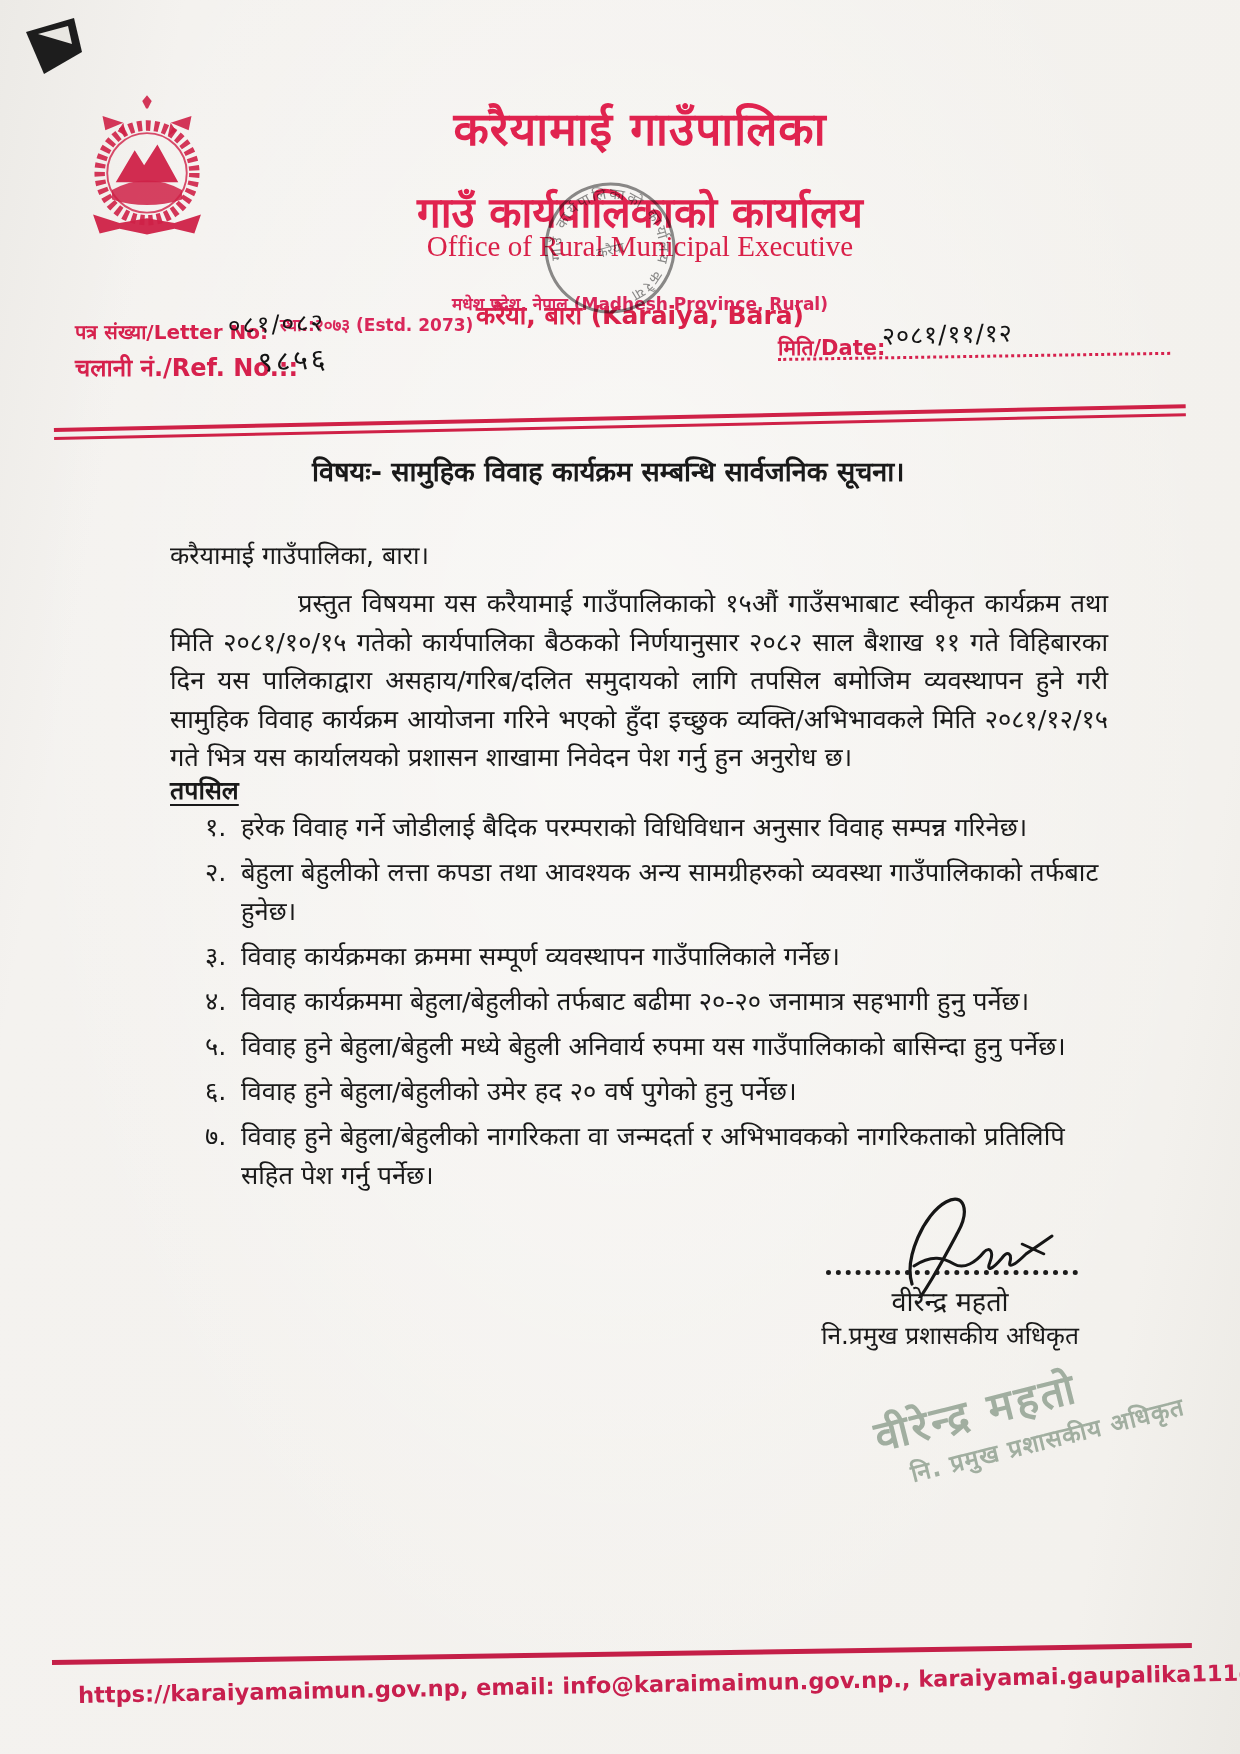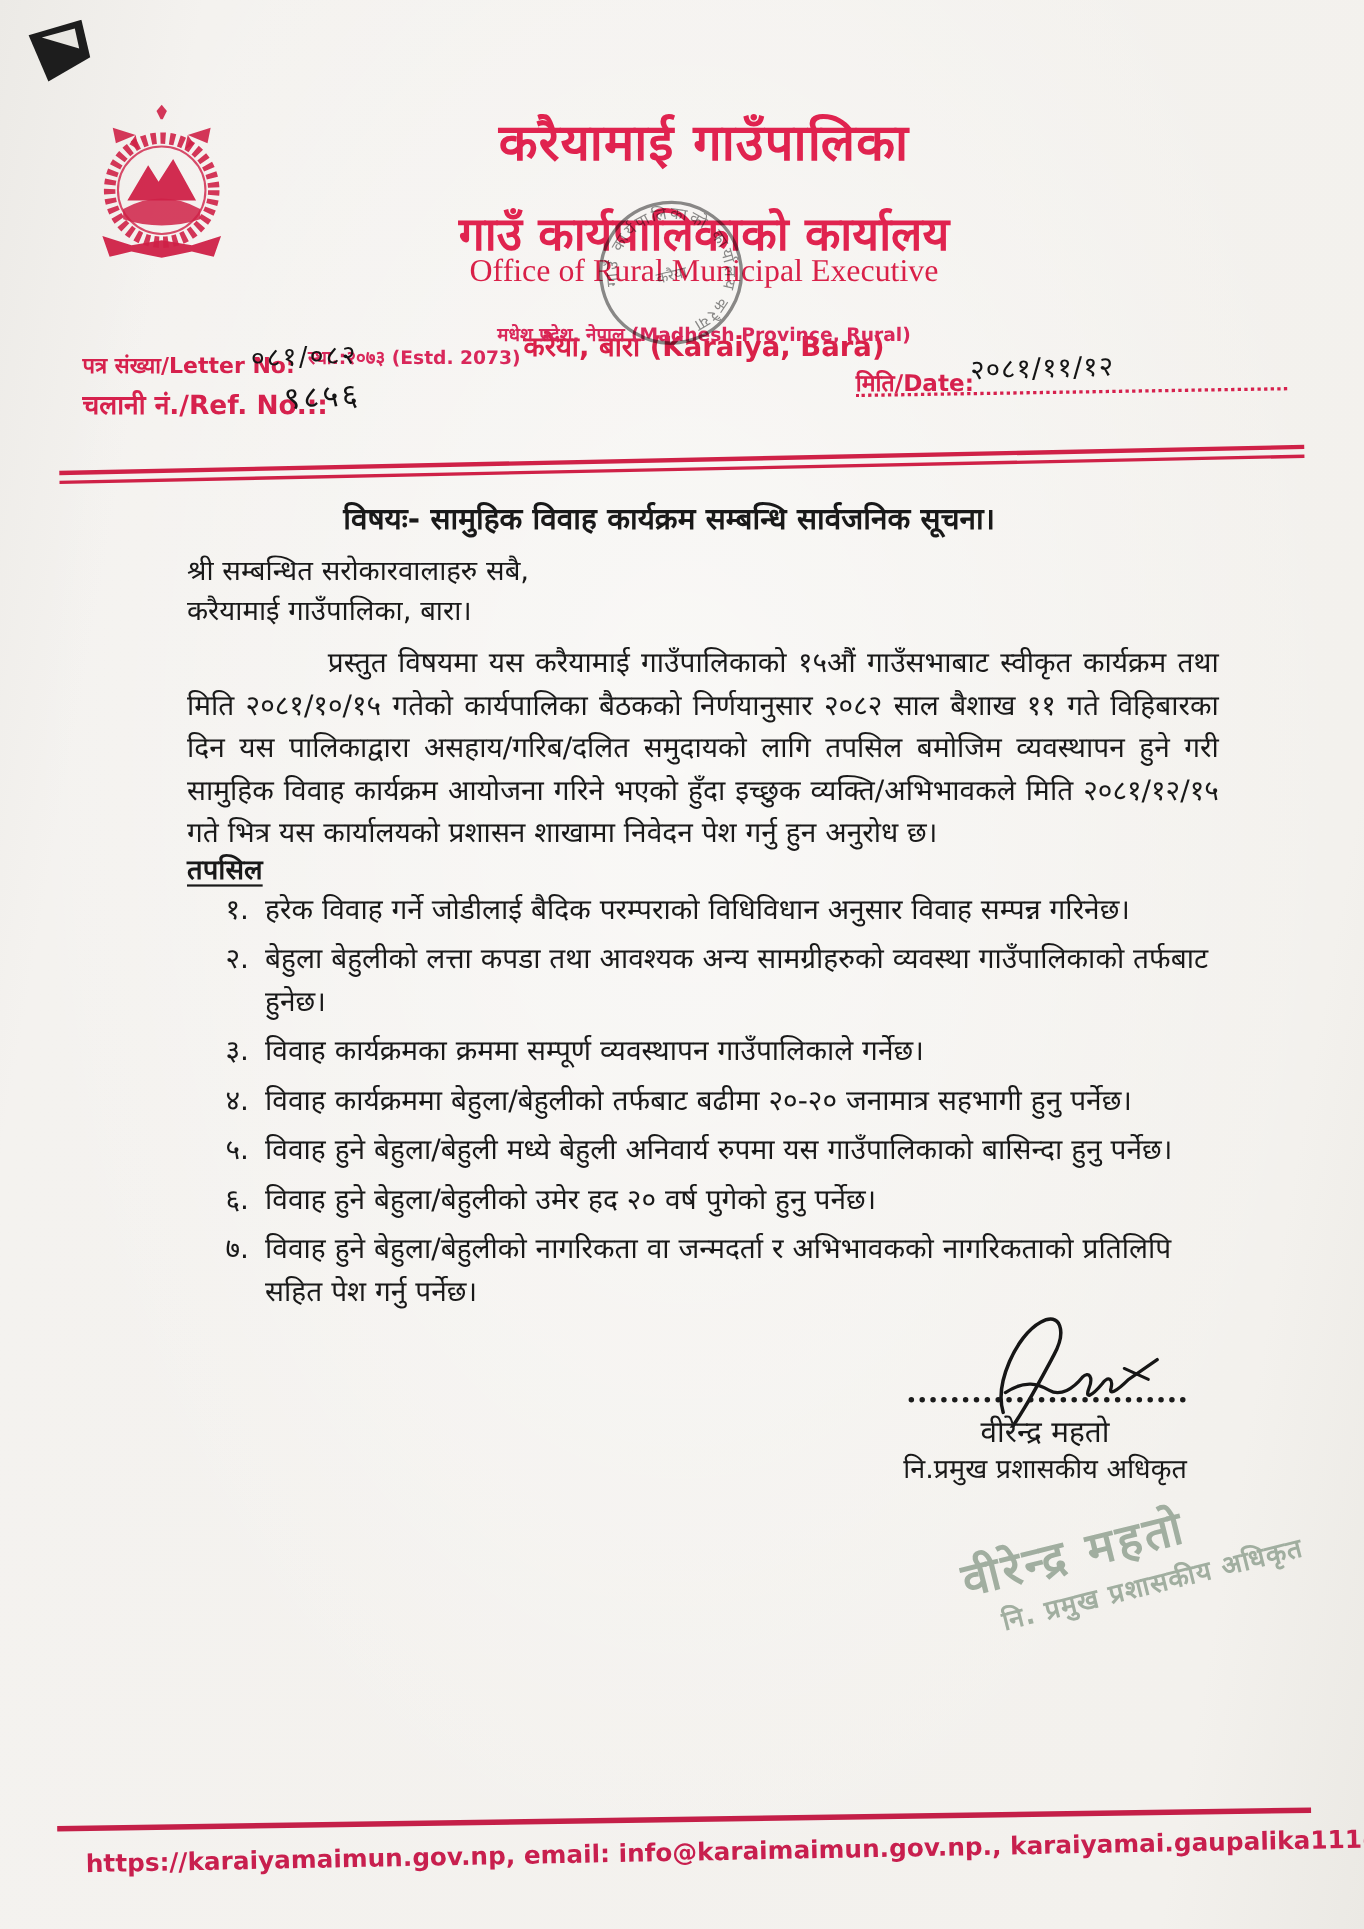--- a/index.html
+++ b/index.html
@@ -110,21 +110,20 @@
   <div class="abs red-label ref-label">चलानी नं./Ref. No.::</div>
   <div class="abs hand ref-value">९८५६</div>
   <div class="abs date-dots"></div>
   <div class="abs red-label date-label">मिति/Date:</div>
   <div class="abs hand date-value">२०८१/११/१२</div>
 
   <div class="abs divider"></div>
 
   <div class="abs subject">विषयः- सामुहिक विवाह कार्यक्रम सम्बन्धि सार्वजनिक सूचना।</div>
 
-  <div class="abs salut-1">श्री सम्बन्धित सरोकारवालाहरु सबै,</div>
   <div class="abs salut-2">करैयामाई गाउँपालिका, बारा।</div>
 
   <div class="abs body-par">प्रस्तुत विषयमा यस करैयामाई गाउँपालिकाको १५औं गाउँसभाबाट स्वीकृत कार्यक्रम तथा मिति २०८१/१०/१५ गतेको कार्यपालिका बैठकको निर्णयानुसार २०८२ साल बैशाख ११ गते विहिबारका दिन यस पालिकाद्वारा असहाय/गरिब/दलित समुदायको लागि तपसिल बमोजिम व्यवस्थापन हुने गरी सामुहिक विवाह कार्यक्रम आयोजना गरिने भएको हुँदा इच्छुक व्यक्ति/अभिभावकले मिति २०८१/१२/१५ गते भित्र यस कार्यालयको प्रशासन शाखामा निवेदन पेश गर्नु हुन अनुरोध छ।</div>
 
   <div class="abs tapasil">तपसिल</div>
 
   <div class="abs list">
     <div class="list-row">
       <span class="list-num">१.</span>
       <span class="list-text">हरेक विवाह गर्ने जोडीलाई बैदिक परम्पराको विधिविधान अनुसार विवाह सम्पन्न गरिनेछ।</span>

